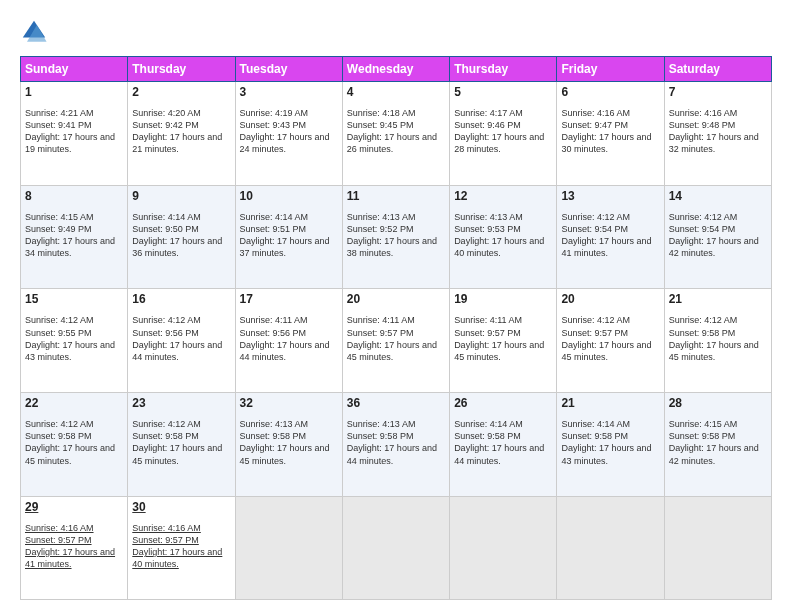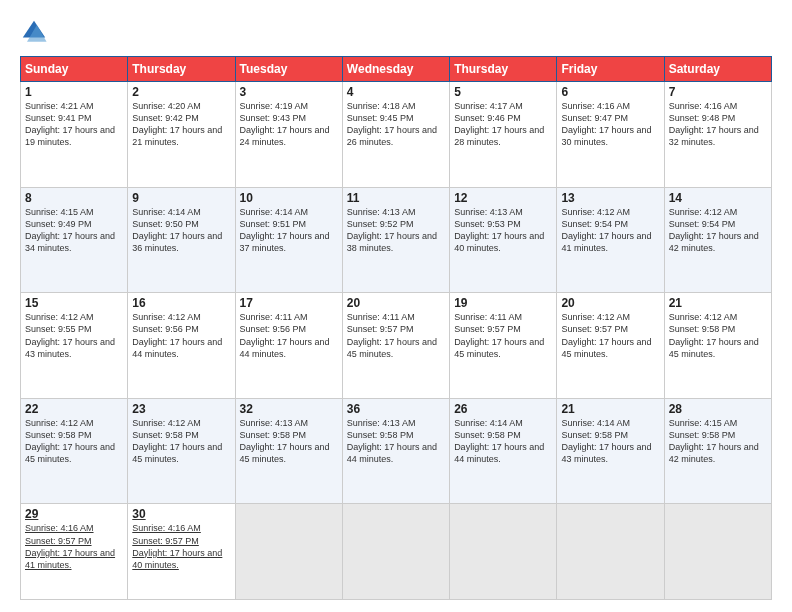--- a/index.html
+++ b/index.html
@@ -60,21 +60,21 @@
       color: #555;
     }
     .calendar {
       flex: 1;
       border: 1px solid #ccc;
       border-collapse: collapse;
       width: 100%;
       table-layout: fixed;
     }
     .calendar th {
-      background: #ef4444;
+      background: #d946ef;
       color: #fff;
       font-size: 12px;
       font-weight: bold;
       padding: 5px 4px;
       text-align: left;
       border: 1px solid #1e5a9a;
     }
     .calendar td {
       border: 1px solid #ccc;
       vertical-align: top;
@@ -91,20 +91,21 @@
       font-size: 12px;
       font-weight: bold;
       color: #222;
       display: block;
       margin-bottom: 1px;
     }
     .cell-text {
       font-size: 9px;
       line-height: 1.35;
       color: #333;
+      margin-top: 8px;
     }
     .empty-cell {
       background: #e8e8e8 !important;
     }
     .last-row td {
       height: 70px;
       text-decoration: underline;
     }
   </style>
 </head>

